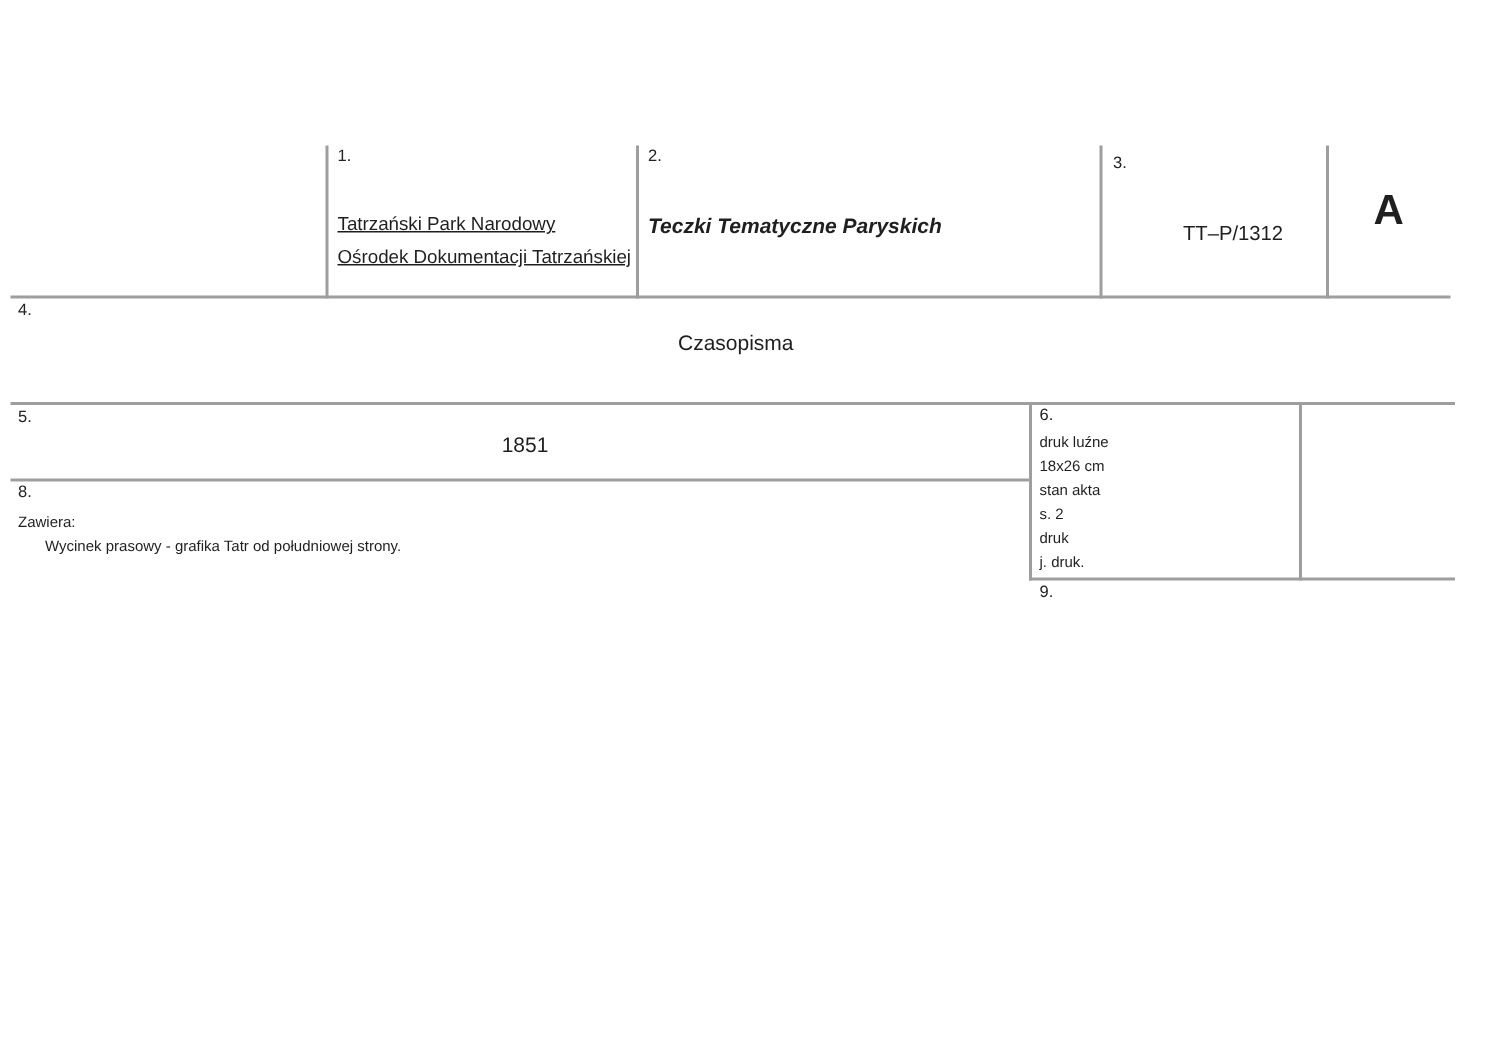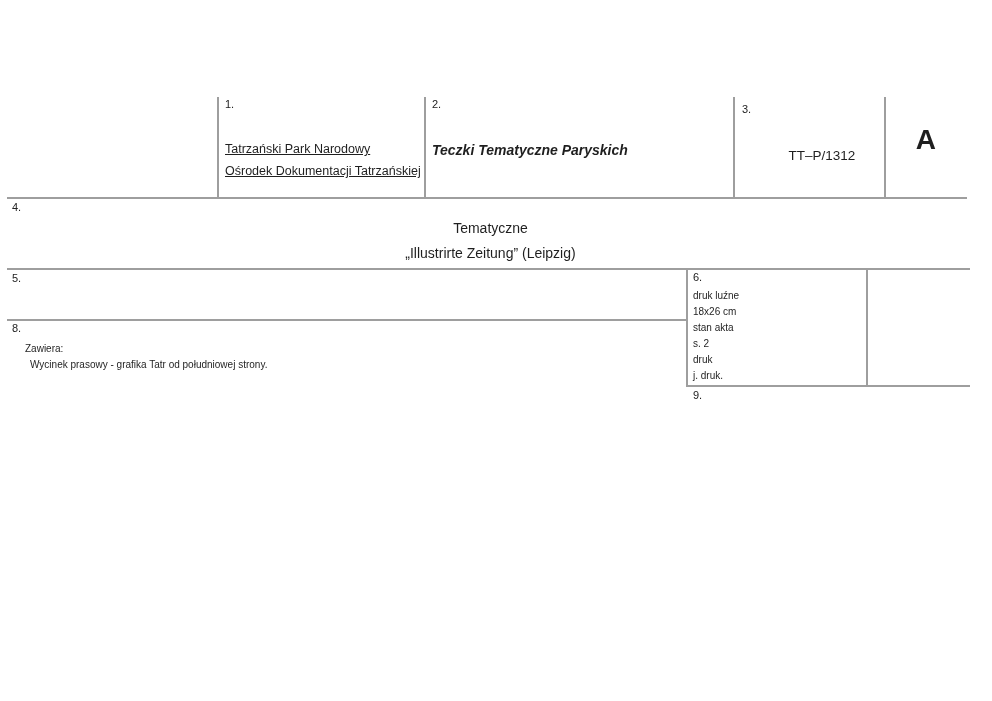--- a/index.html
+++ b/index.html
@@ -15,21 +15,21 @@
   .vline{position:absolute;width:2px;background:#9e9e9e;}
   .num{position:absolute;font-size:11px;color:#222;}
   .f1-lines{position:absolute;left:225px;top:138px;font-size:12.5px;line-height:22px;white-space:nowrap;text-decoration:underline;}
   .f2-title{position:absolute;left:432px;top:142px;font-size:14px;font-weight:bold;white-space:nowrap;font-style:italic;}
   .f3-value{position:absolute;left:734px;top:148px;width:176px;text-align:center;font-size:13.5px;}
   .series-letter{position:absolute;left:885px;top:124px;width:82px;text-align:center;font-size:28px;font-weight:bold;letter-spacing:.5px;}
   .f4-line1{position:absolute;left:0;top:220px;width:981px;text-align:center;font-size:14px;}
   .f4-line2{position:absolute;left:0;top:245px;width:981px;text-align:center;font-size:14px;}
   .f5-year{position:absolute;left:0;top:288px;width:700px;text-align:center;font-size:14px;}
   .f6-items{position:absolute;left:693px;top:288px;font-size:10px;line-height:16px;}
-  .f8-label{position:absolute;left:25px;top:343px;font-size:10px;}
+  .f8-label{position:absolute;left:12px;top:343px;font-size:10px;}
   .f8-content{position:absolute;left:13px;top:359px;font-size:10px;white-space:nowrap;margin-left:17px;}
 </style>
 </head>
 <body>
 
 <div class="canvas">
 
   <div class="vline" style="left:217px;top:97px;height:102px;"></div>
   <div class="vline" style="left:424px;top:97px;height:102px;"></div>
   <div class="vline" style="left:733px;top:97px;height:102px;"></div>
@@ -49,24 +49,24 @@
 
   <span class="num" style="left:432px;top:98px;">2.</span>
   <div class="f2-title">Teczki Tematyczne Paryskich</div>
 
   <span class="num" style="left:742px;top:103px;">3.</span>
   <div class="f3-value">TT–P/1312</div>
 
   <div class="series-letter">A</div>
 
   <span class="num" style="left:12px;top:201px;">4.</span>
-  <div class="f4-line1">Tematyczne</div>
-  <div class="f4-line2">„Illustrirte Zeitung” (Leipzig)</div>
+  <div class="f4-line1">Czasopisma</div>
 
   <span class="num" style="left:12px;top:272px;">5.</span>
+  <div class="f5-year">1851</div>
 
   <span class="num" style="left:693px;top:271px;">6.</span>
   <div class="f6-items">
     <div>druk luźne</div>
     <div>18x26 cm</div>
     <div>stan akta</div>
     <div>s. 2</div>
     <div>druk</div>
     <div>j. druk.</div>
   </div>

